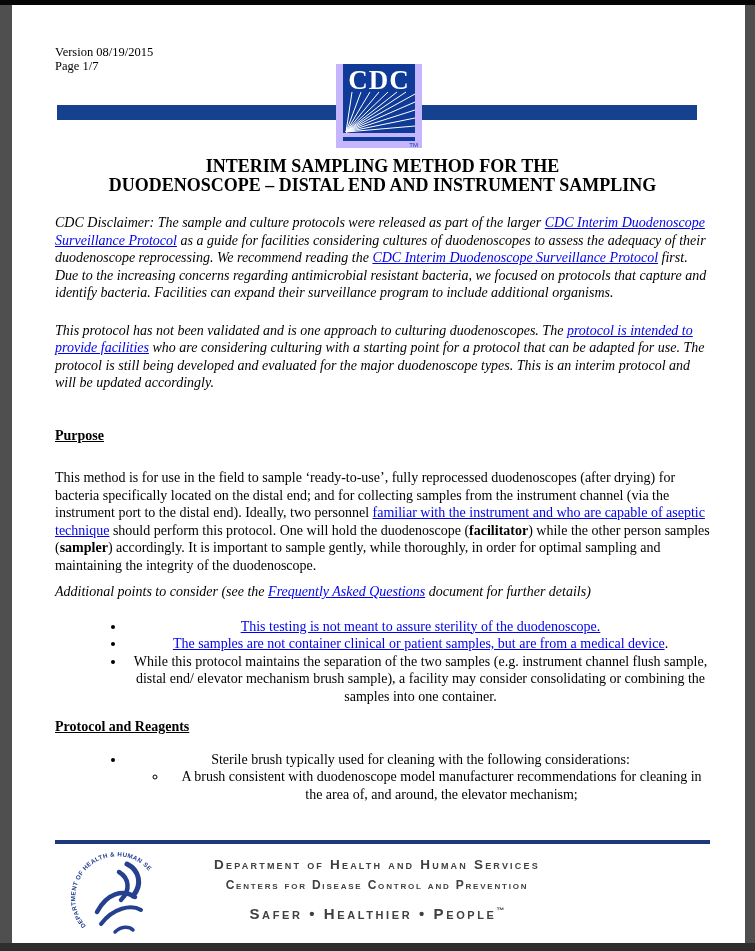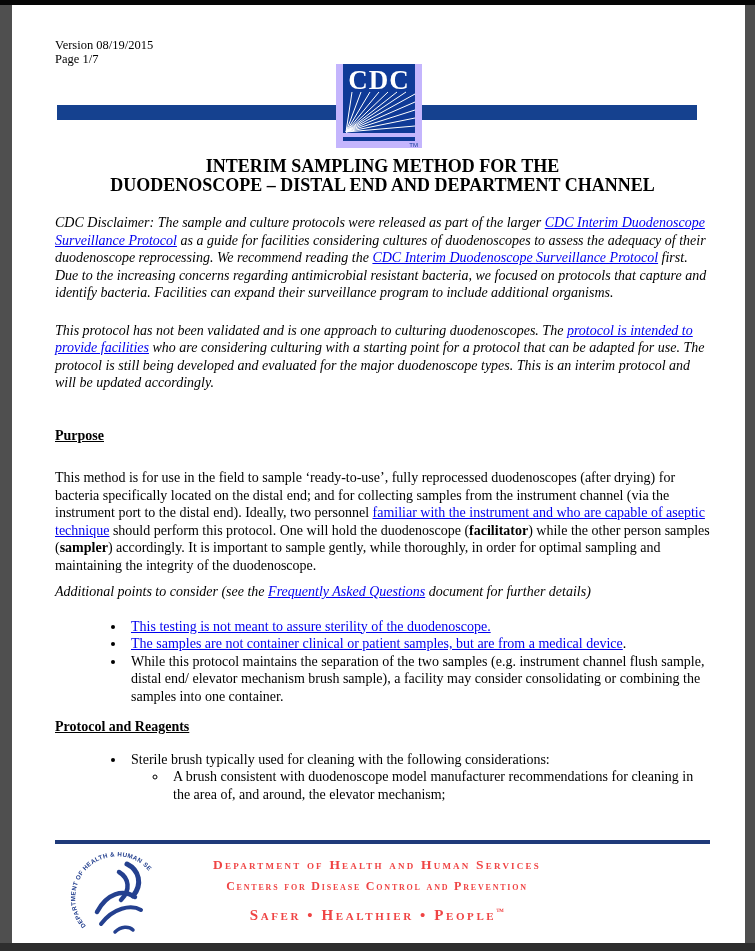--- a/index.html
+++ b/index.html
@@ -8,51 +8,51 @@
     background:#4f4f4f;
     font-family:"Liberation Serif",serif;
     color:#000;
   }
   .frame-top{position:absolute;top:0;left:0;right:0;height:5px;background:#060606;}
   .frame-bottom{position:absolute;bottom:0;left:0;right:0;height:8px;background:#2e2e2e;}
   .page{position:absolute;top:5px;left:12px;width:733px;height:938px;background:#ffffff;overflow:hidden;}
 
   
   .header{position:relative;height:152px;}
-  .meta{position:absolute;top:33px;left:43px;font-size:12.5px;line-height:14px;}
+  .meta{position:absolute;top:40px;left:43px;font-size:12.5px;line-height:14px;}
   .blue-bar{position:absolute;top:100px;left:45px;width:640px;height:15px;background:#15418f;}
   .cdc-logo-wrap{position:absolute;top:59px;left:324px;background:#c4b5fd;padding:0 4px;z-index:2;}
   .cdc-logo-wrap svg{display:block;}
 
   
   .content{padding:0 35px 0 43px;font-size:14px;line-height:17.5px;}
   .title{text-align:center;font-weight:bold;font-size:18px;line-height:18.5px;}
   p{margin:0;}
   .italic{font-style:italic;}
   .disclaimer{margin-top:20px;}
   .note{margin-top:20px;}
   .h{margin-top:35px;font-weight:bold;text-decoration:underline;}
   .h.materials{margin-top:13px;}
   .purpose-para{margin-top:25px;}
   .addl-intro{margin-top:9px;}
   .lnk{color:#0000ee;text-decoration:underline;cursor:pointer;}
   .bld{font-weight:bold;}
   ul{margin:0;padding:0;}
   .l1{margin-top:17px;padding-left:71px;list-style-type:disc;}
-  .l1>li{padding-left:5px;}
+  .l1>li{padding-left:5px;text-align:center;}
   .l2{list-style-type:circle;padding-left:37px;margin-top:0;}
   .l2>li{padding-left:5px;}
   .mats-list{margin-top:15px;}
 
   
   .footer-bar{position:absolute;left:43px;top:835px;width:655px;height:4px;background:#1f3a7a;}
   .hhs-seal{position:absolute;left:58px;top:843px;}
   .footer-text{
     position:absolute;left:150px;top:852px;width:430px;text-align:center;
-    color:#ef4444;font-family:Liberation Serif, serif;font-weight:bold;
+    color:#404040;font-family:Liberation Sans, sans-serif;font-weight:bold;
   }
   .f1{font-size:13.5px;letter-spacing:2.2px;font-variant:small-caps;}
   .f2{font-size:12px;letter-spacing:1.8px;font-variant:small-caps;margin-top:6px;}
   .f3{font-size:15px;letter-spacing:2.6px;font-variant:small-caps;margin-top:13px;}
   .f3 sup{font-size:8px;letter-spacing:0;}
 </style>
 </head>
 <body>
 
 <div class="frame-top"></div>
@@ -87,21 +87,21 @@
         <rect x="3" y="73" width="72" height="4" fill="#0f3a97"></rect>
         <text x="78" y="83" text-anchor="end" font-family="Liberation Sans, sans-serif" font-size="6" fill="#0f3a97">TM</text>
       </svg>
     </div>
   </div>
 
   <div class="content">
 
     <div class="title">
       <div>INTERIM SAMPLING METHOD FOR THE</div>
-      <div>DUODENOSCOPE – DISTAL END AND DEPARTMENT CHANNEL</div>
+      <div>DUODENOSCOPE – DISTAL END AND INSTRUMENT SAMPLING</div>
     </div>
 
     <p class="italic disclaimer"><span>CDC Disclaimer: The sample and culture protocols were released as part of the larger </span><a class="lnk">CDC Interim Duodenoscope Surveillance Protocol</a><span> as a guide for facilities considering cultures of duodenoscopes to assess the adequacy of their duodenoscope reprocessing. We recommend reading the </span><a class="lnk">CDC Interim Duodenoscope Surveillance Protocol</a><span> first. Due to the increasing concerns regarding antimicrobial resistant bacteria, we focused on protocols that capture and identify bacteria. Facilities can expand their surveillance program to include additional organisms.</span></p>
 
     <p class="italic note"><span>This protocol has not been validated and is one approach to culturing duodenoscopes. The </span><a class="lnk">protocol is intended to provide facilities</a><span> who are considering culturing with a starting point for a protocol that can be adapted for use.  The protocol is still being developed and evaluated for the major duodenoscope types. This is an interim protocol and will be updated accordingly.</span></p>
 
     <div class="h">Purpose</div>
 
     <p class="purpose-para"><span>This method is for use in the field to sample ‘ready-to-use’, fully reprocessed duodenoscopes (after drying) for bacteria specifically located on the distal end; and for collecting samples from the instrument channel (via the instrument port to the distal end).  Ideally, two personnel </span><a class="lnk">familiar with the instrument and who are capable of aseptic technique</a><span> should perform this protocol. One will hold the duodenoscope (</span><span class="bld">facilitator</span><span>) while the other person samples (</span><span class="bld">sampler</span><span>) accordingly. It is important to sample gently, while thoroughly, in order for optimal sampling and maintaining the integrity of the duodenoscope.</span></p>
 

